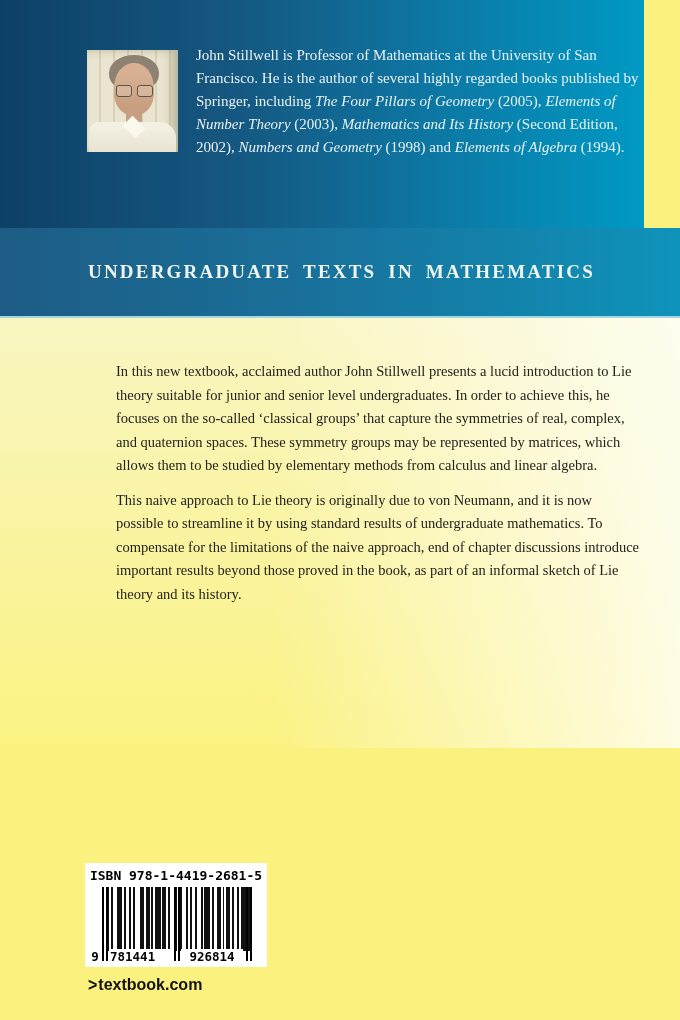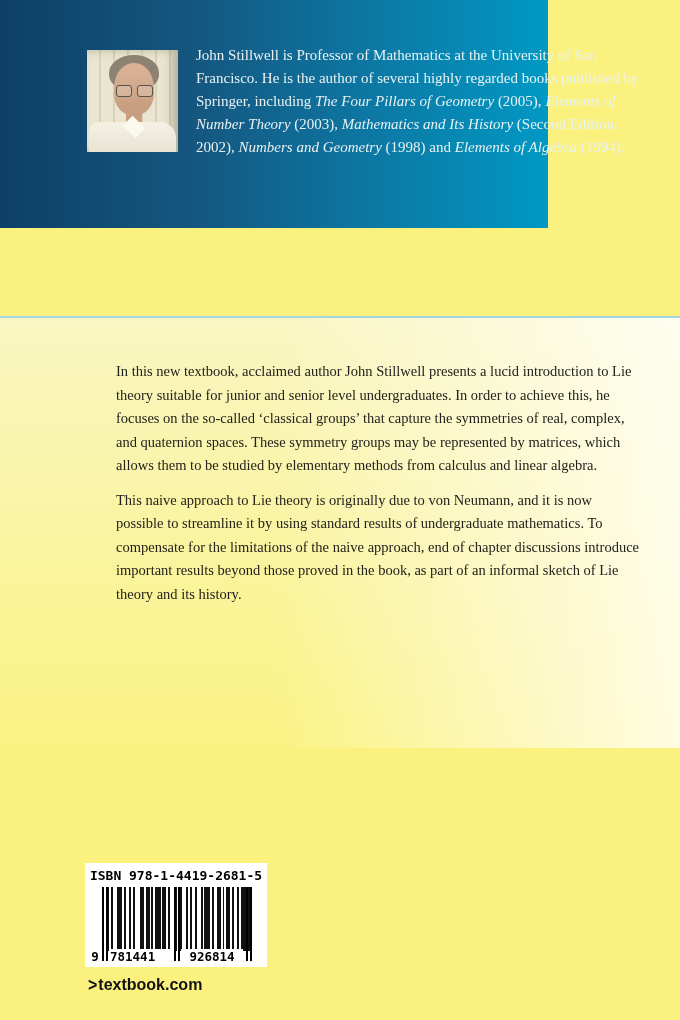--- a/index.html
+++ b/index.html
@@ -11,21 +11,21 @@
     margin: 0 auto;
     overflow: hidden;
     background: #fbf17e;
     font-family: "Liberation Serif", "DejaVu Serif", serif;
   }
 
   
   .top-section {
     position: absolute;
     left: 0; top: 0;
-    width: 548px; height: 228px;
+    width: 644px; height: 228px;
     background: linear-gradient(90deg, #0d4067 0%, #15567f 35%, #0c7aa6 70%, #0099c4 100%);
   }
 
   
   .author-photo {
     position: absolute;
     left: 87px; top: 50px;
     width: 91px; height: 102px;
     overflow: hidden;
     background: repeating-linear-gradient(90deg, #eae5d0 0 12px, #d9d2b8 12px 14px);
@@ -206,20 +206,23 @@
       <div class="photo-face"></div>
       <div class="photo-glasses-left"></div>
       <div class="photo-glasses-right"></div>
       <div class="photo-neck"></div>
       <div class="photo-shirt"></div>
       <div class="photo-collar"></div>
     </div>
     <div class="author-bio"><span>John Stillwell is Professor of Mathematics at the University of San Francisco. He is the author of several highly regarded books published by Springer, including </span><em>The Four Pillars of Geometry</em><span> (2005), </span><em>Elements of Number Theory</em><span> (2003), </span><em>Mathematics and Its History</em><span> (Second Edition, 2002), </span><em>Numbers and Geometry</em><span> (1998) and </span><em>Elements of Algebra</em><span> (1994).</span></div>
   </div>
 
+  <div class="series-band">
+    <div class="series-title">UNDERGRADUATE TEXTS IN MATHEMATICS</div>
+  </div>
 
   <div class="yellow-main">
     <div class="description">
       <p>In this new textbook, acclaimed author John Stillwell presents a lucid introduction to Lie theory suitable for junior and senior level undergraduates. In order to achieve this, he focuses on the so-called ‘classical groups’ that capture the symmetries of real, complex, and quaternion spaces. These symmetry groups may be represented by matrices, which allows them to be studied by elementary methods from calculus and linear algebra.</p>
       <p>This naive approach to Lie theory is originally due to von Neumann, and it is now possible to streamline it by using standard results of undergraduate mathematics. To compensate for the limitations of the naive approach, end of chapter discussions introduce important results beyond those proved in the book, as part of an informal sketch of Lie theory and its history.</p>
     </div>
   </div>
 
   <div class="yellow-bottom">
 

